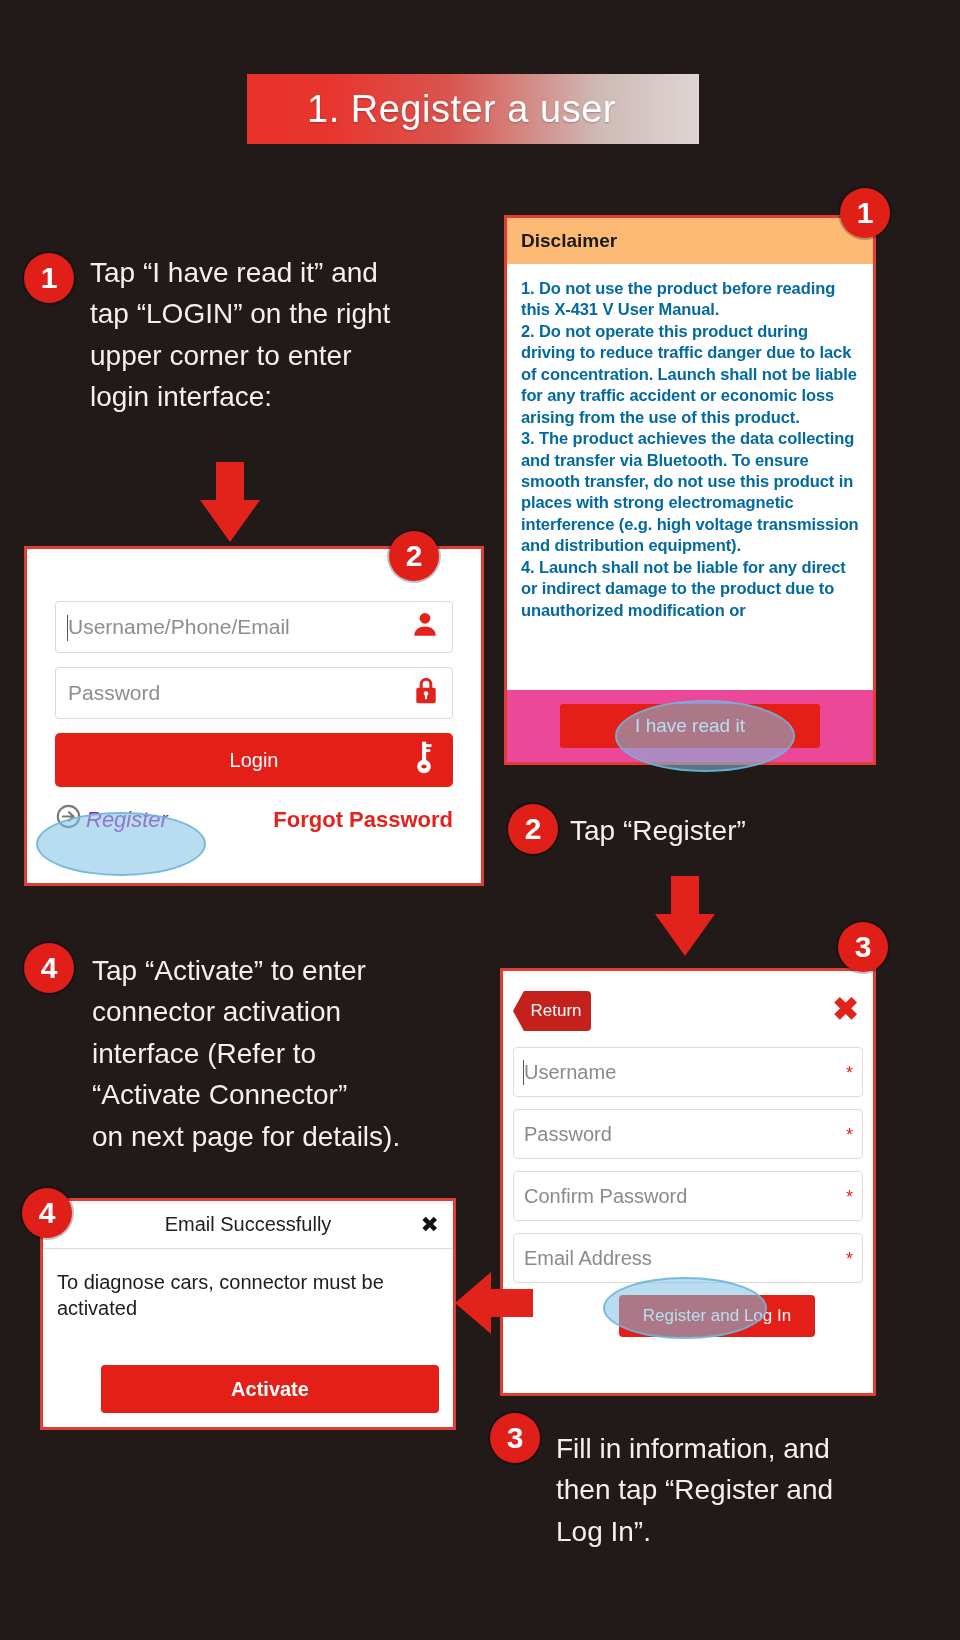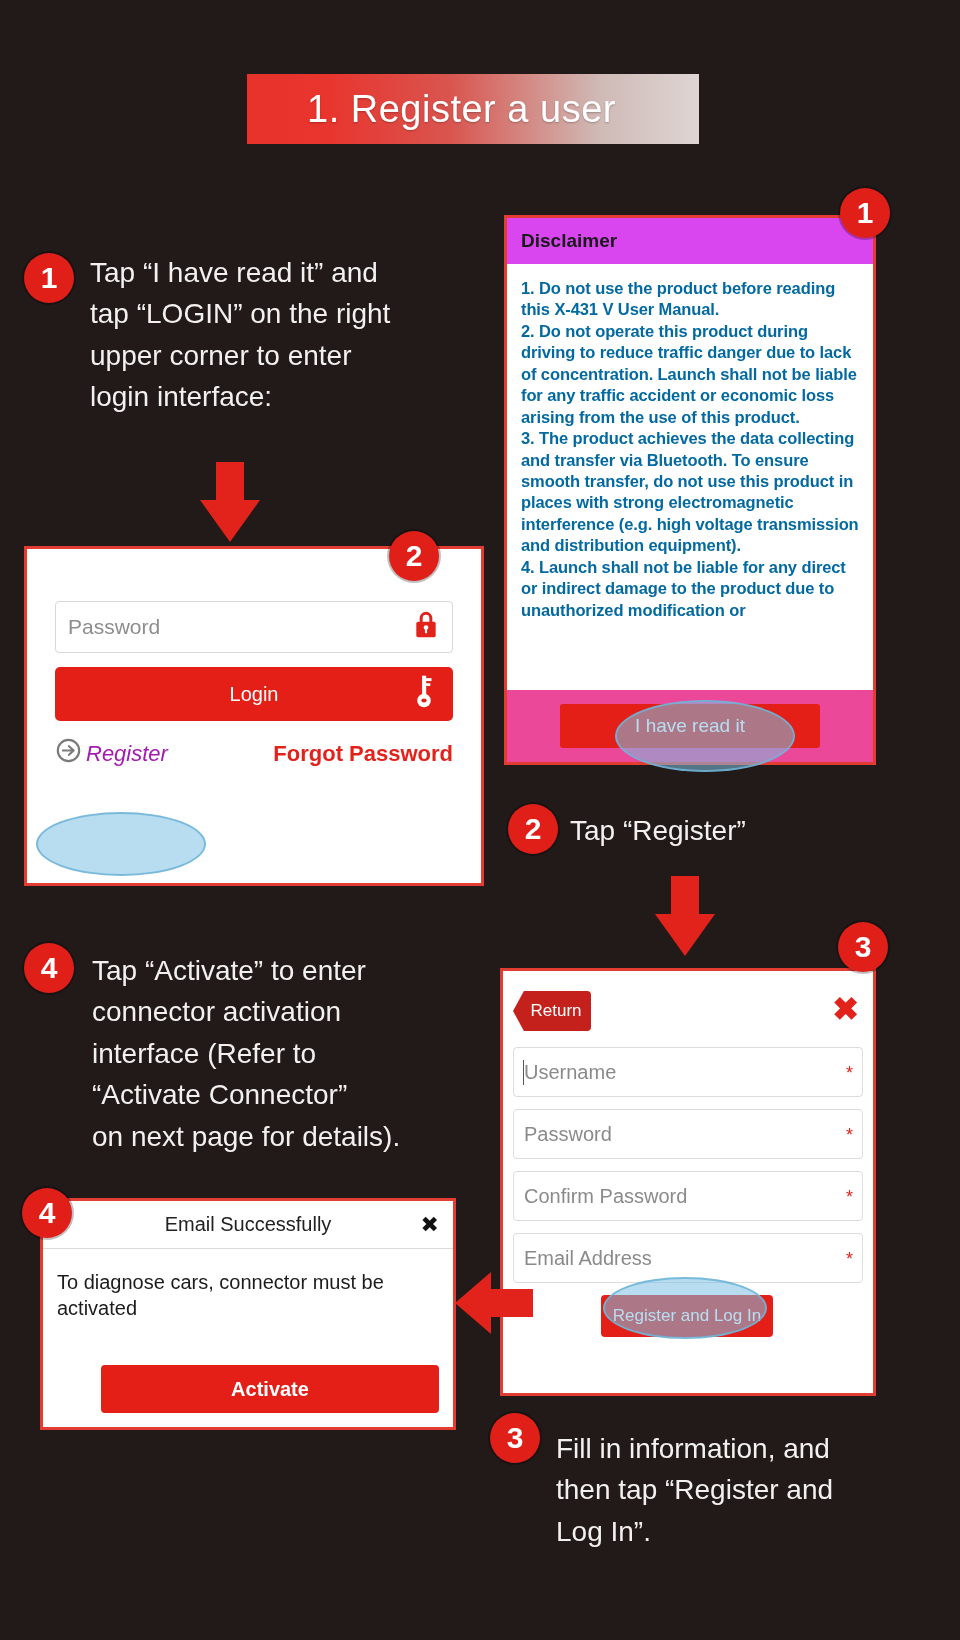--- a/index.html
+++ b/index.html
@@ -82,21 +82,21 @@
   .panel {
     position: absolute;
     background: #fff;
     border: 3px solid #e23c33;
     overflow: hidden;
   }
 
   
   #disclaimer-panel { left: 504px; top: 215px; width: 372px; height: 550px; }
   .dlg-head {
-    background: #d946ef;
+    background: #fdba74;
     height: 46px;
     display: flex; align-items: center;
     padding: 0 14px;
     font-size: 19px; font-weight: bold; color: #1a1a1a;
   }
   .dlg-body {
     padding: 14px 7px 0 14px;
     font-size: 16.5px;
     line-height: 1.3;
     color: #0369a1;
@@ -202,22 +202,22 @@
   }
   .rfield .ast {
     position: absolute; right: 9px; top: 16px;
     color: #e2231c; font-size: 18px; line-height: 1;
   }
   .rfield .caret2 {
     position: absolute; left: 9px; top: 12px;
     width: 1px; height: 25px; background: #555;
   }
   #reg-login-btn {
-    position: absolute; left: 98px; top: 324px;
-    width: 172px; height: 42px;
+    position: absolute; left: 116px; top: 324px;
+    width: 196px; height: 42px;
     font-size: 17px;
     border-radius: 4px;
   }
 
   
   #sign-panel { left: 40px; top: 1198px; width: 416px; height: 232px; border: 3px solid #e23c33; }
   .sign-head {
     height: 48px;
     border-bottom: 1px solid #dadada;
     display: flex; align-items: center; justify-content: center;
@@ -266,20 +266,30 @@
  4. Launch shall not be liable for any direct or indirect damage to the product due to unauthorized modification or</div>
   <div class="dlg-foot">
     <button class="btn-red" id="iread-btn">I have read it</button>
   </div>
 </div>
 <div class="hl" style="left:615px; top:700px; width:180px; height:72px;"></div>
 <div class="badge" style="left:840px; top:188px;">1</div>
 
 <div class="panel" id="login-panel">
   <div style="height:52px;"></div>
+  <div class="field">
+    <span class="caret"></span>
+    <span>Username/Phone/Email</span>
+    <span class="ficon">
+      <svg width="30" height="30" viewBox="0 0 24 24" fill="#e2231c">
+        <circle cx="12" cy="7" r="4.3"></circle>
+        <path d="M3.4 21c0-4.8 3.9-7.4 8.6-7.4s8.6 2.6 8.6 7.4z"></path>
+      </svg>
+    </span>
+  </div>
   <div class="field">
     <span>Password</span>
     <span class="ficon">
       <svg width="28" height="30" viewBox="0 0 24 26" fill="#e2231c">
         <path d="M6.5 11V7.5a5.5 5.5 0 0 1 11 0V11h-2.6V7.5a2.9 2.9 0 0 0-5.8 0V11z"></path>
         <rect x="3.6" y="10.6" width="16.8" height="13.4" rx="1.6"></rect>
         <circle cx="12" cy="15.6" r="2" fill="#fff"></circle>
         <rect x="11.1" y="16.1" width="1.8" height="4.4" fill="#fff"></rect>
       </svg>
     </span>

